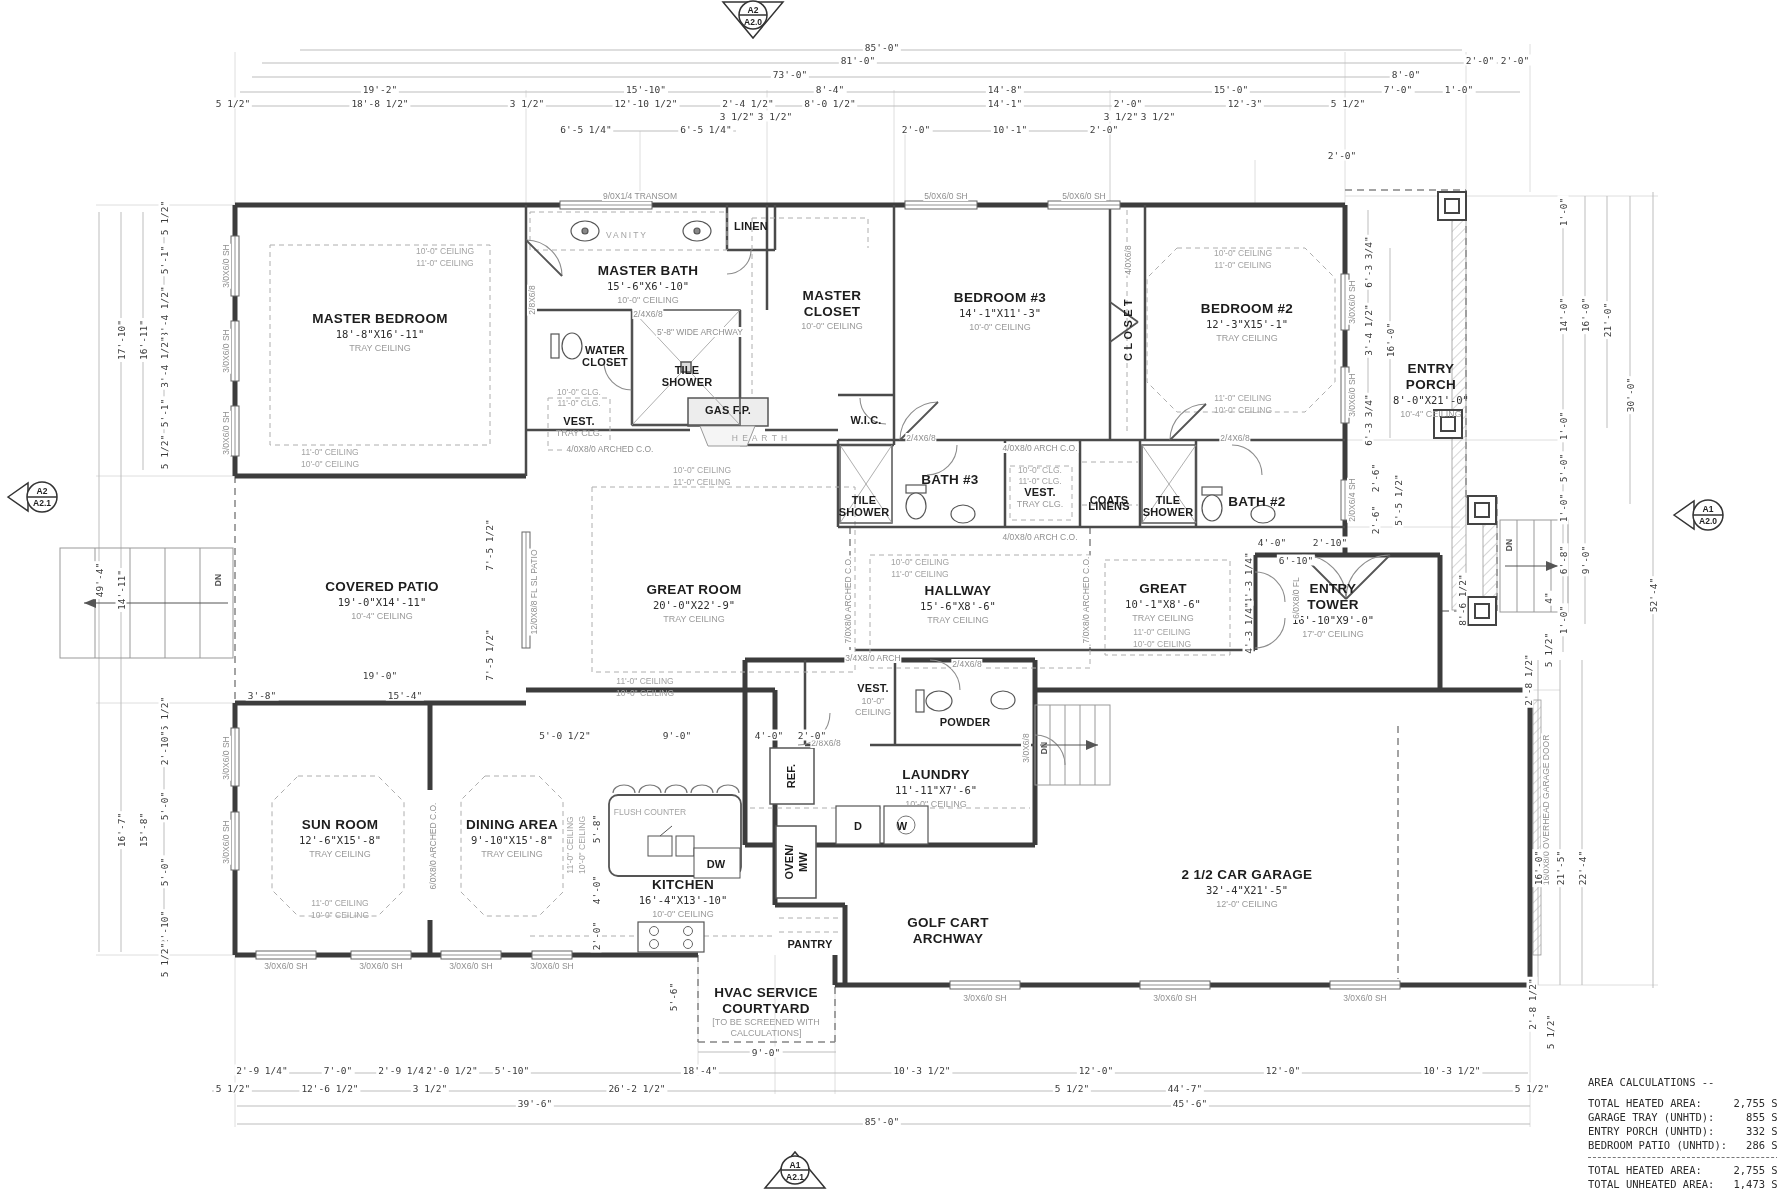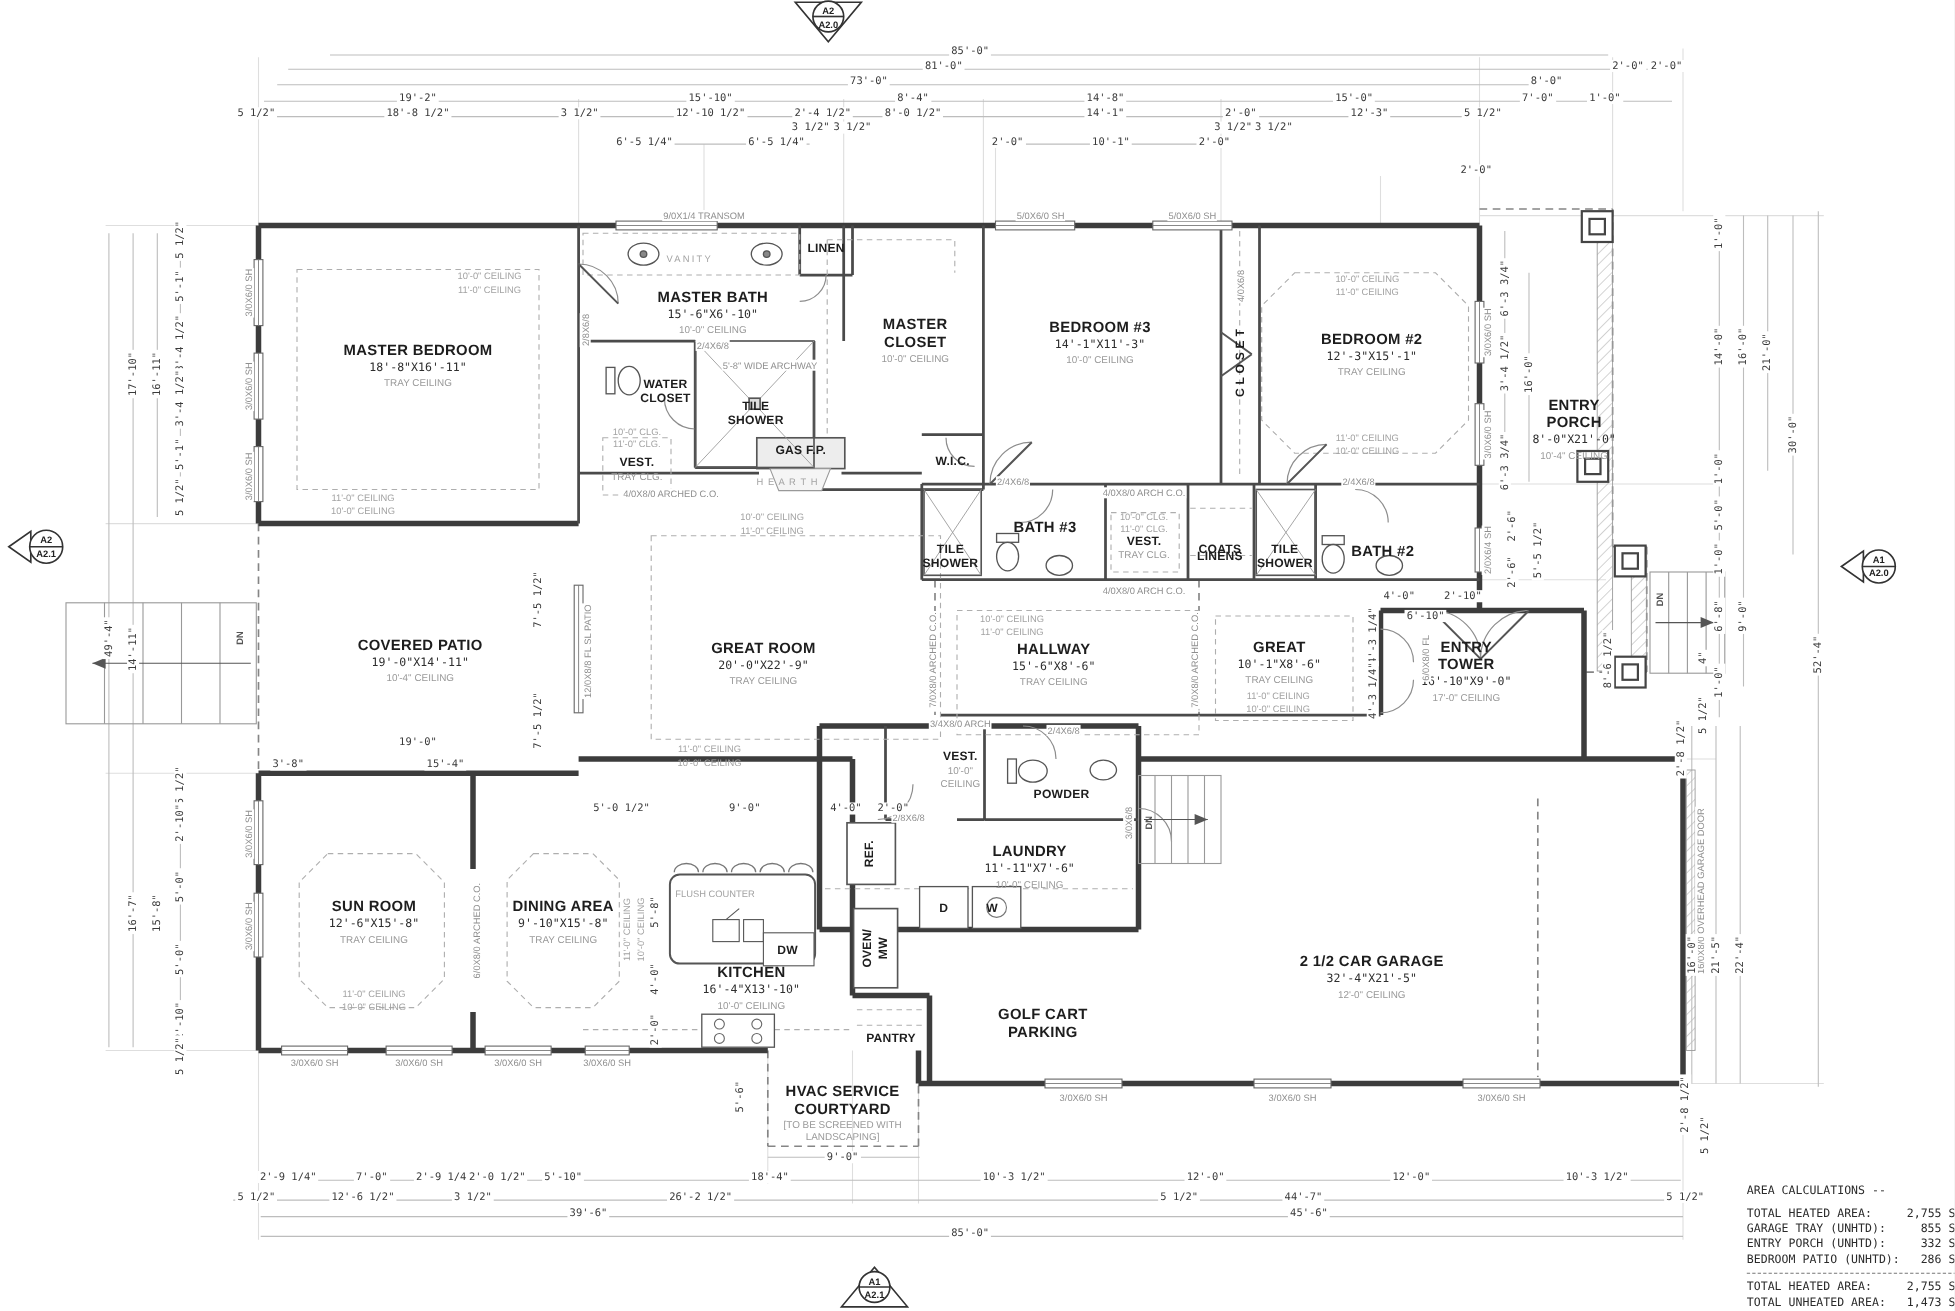--- a/index.html
+++ b/index.html
@@ -301,37 +301,37 @@
 
 <i class="lb rm" style="left:683px;top:884px">KITCHEN</i>
 <i class="lb sz" style="left:683px;top:900px">16'-4"X13'-10"</i>
 <i class="lb cl" style="left:683px;top:914px">10'-0" CEILING</i>
 
 <i class="lb rm" style="left:1247px;top:874px">2 1/2 CAR GARAGE</i>
 <i class="lb sz" style="left:1247px;top:890px">32'-4"X21'-5"</i>
 <i class="lb cl" style="left:1247px;top:904px">12'-0" CEILING</i>
 
 <i class="lb rm" style="left:948px;top:922px">GOLF CART</i>
-<i class="lb rm" style="left:948px;top:938px">PARKING</i>
+<i class="lb rm" style="left:948px;top:938px">ARCHWAY</i>
 
 <i class="lb rm" style="left:766px;top:992px">HVAC SERVICE</i>
 <i class="lb rm" style="left:766px;top:1008px">COURTYARD</i>
 <i class="lb cl" style="left:766px;top:1022px">[TO BE SCREENED WITH</i>
-<i class="lb cl" style="left:766px;top:1033px">LANDSCAPING]</i>
+<i class="lb cl" style="left:766px;top:1033px">CALCULATIONS]</i>
 
 <i class="lb cn" style="left:627px;top:235px;letter-spacing:2px">VANITY</i>
 <i class="lb rm2" style="left:751px;top:226px">LINEN</i>
 <i class="lb rm2" style="left:605px;top:350px">WATER</i>
 <i class="lb rm2" style="left:605px;top:362px">CLOSET</i>
 <i class="lb rm2" style="left:687px;top:370px">TILE</i>
 <i class="lb rm2" style="left:687px;top:382px">SHOWER</i>
 <i class="lb rm2" style="left:579px;top:421px">VEST.</i>
 <i class="lb cl" style="left:579px;top:433px">TRAY CLG.</i>
 <i class="lb rm2" style="left:728px;top:410px">GAS F.P.</i>
-<i class="lb cn" style="left:716px;top:438px;letter-spacing:1px">H E A R T H</i>
+<i class="lb cn" style="left:760px;top:438px;letter-spacing:1px">H E A R T H</i>
 <i class="lb rm2" style="left:866px;top:420px">W.I.C.</i>
 <i class="lb rm2 rot" style="left:1128px;top:330px">C L O S E T</i>
 <i class="lb rm2" style="left:864px;top:500px">TILE</i>
 <i class="lb rm2" style="left:864px;top:512px">SHOWER</i>
 <i class="lb rm2" style="left:1040px;top:492px">VEST.</i>
 <i class="lb cl" style="left:1040px;top:504px">TRAY CLG.</i>
 <i class="lb rm2" style="left:1109px;top:506px">LINENS</i>
 <i class="lb rm2" style="left:1109px;top:500px">COATS</i>
 <i class="lb rm2" style="left:1168px;top:500px">TILE</i>
 <i class="lb rm2" style="left:1168px;top:512px">SHOWER</i>

